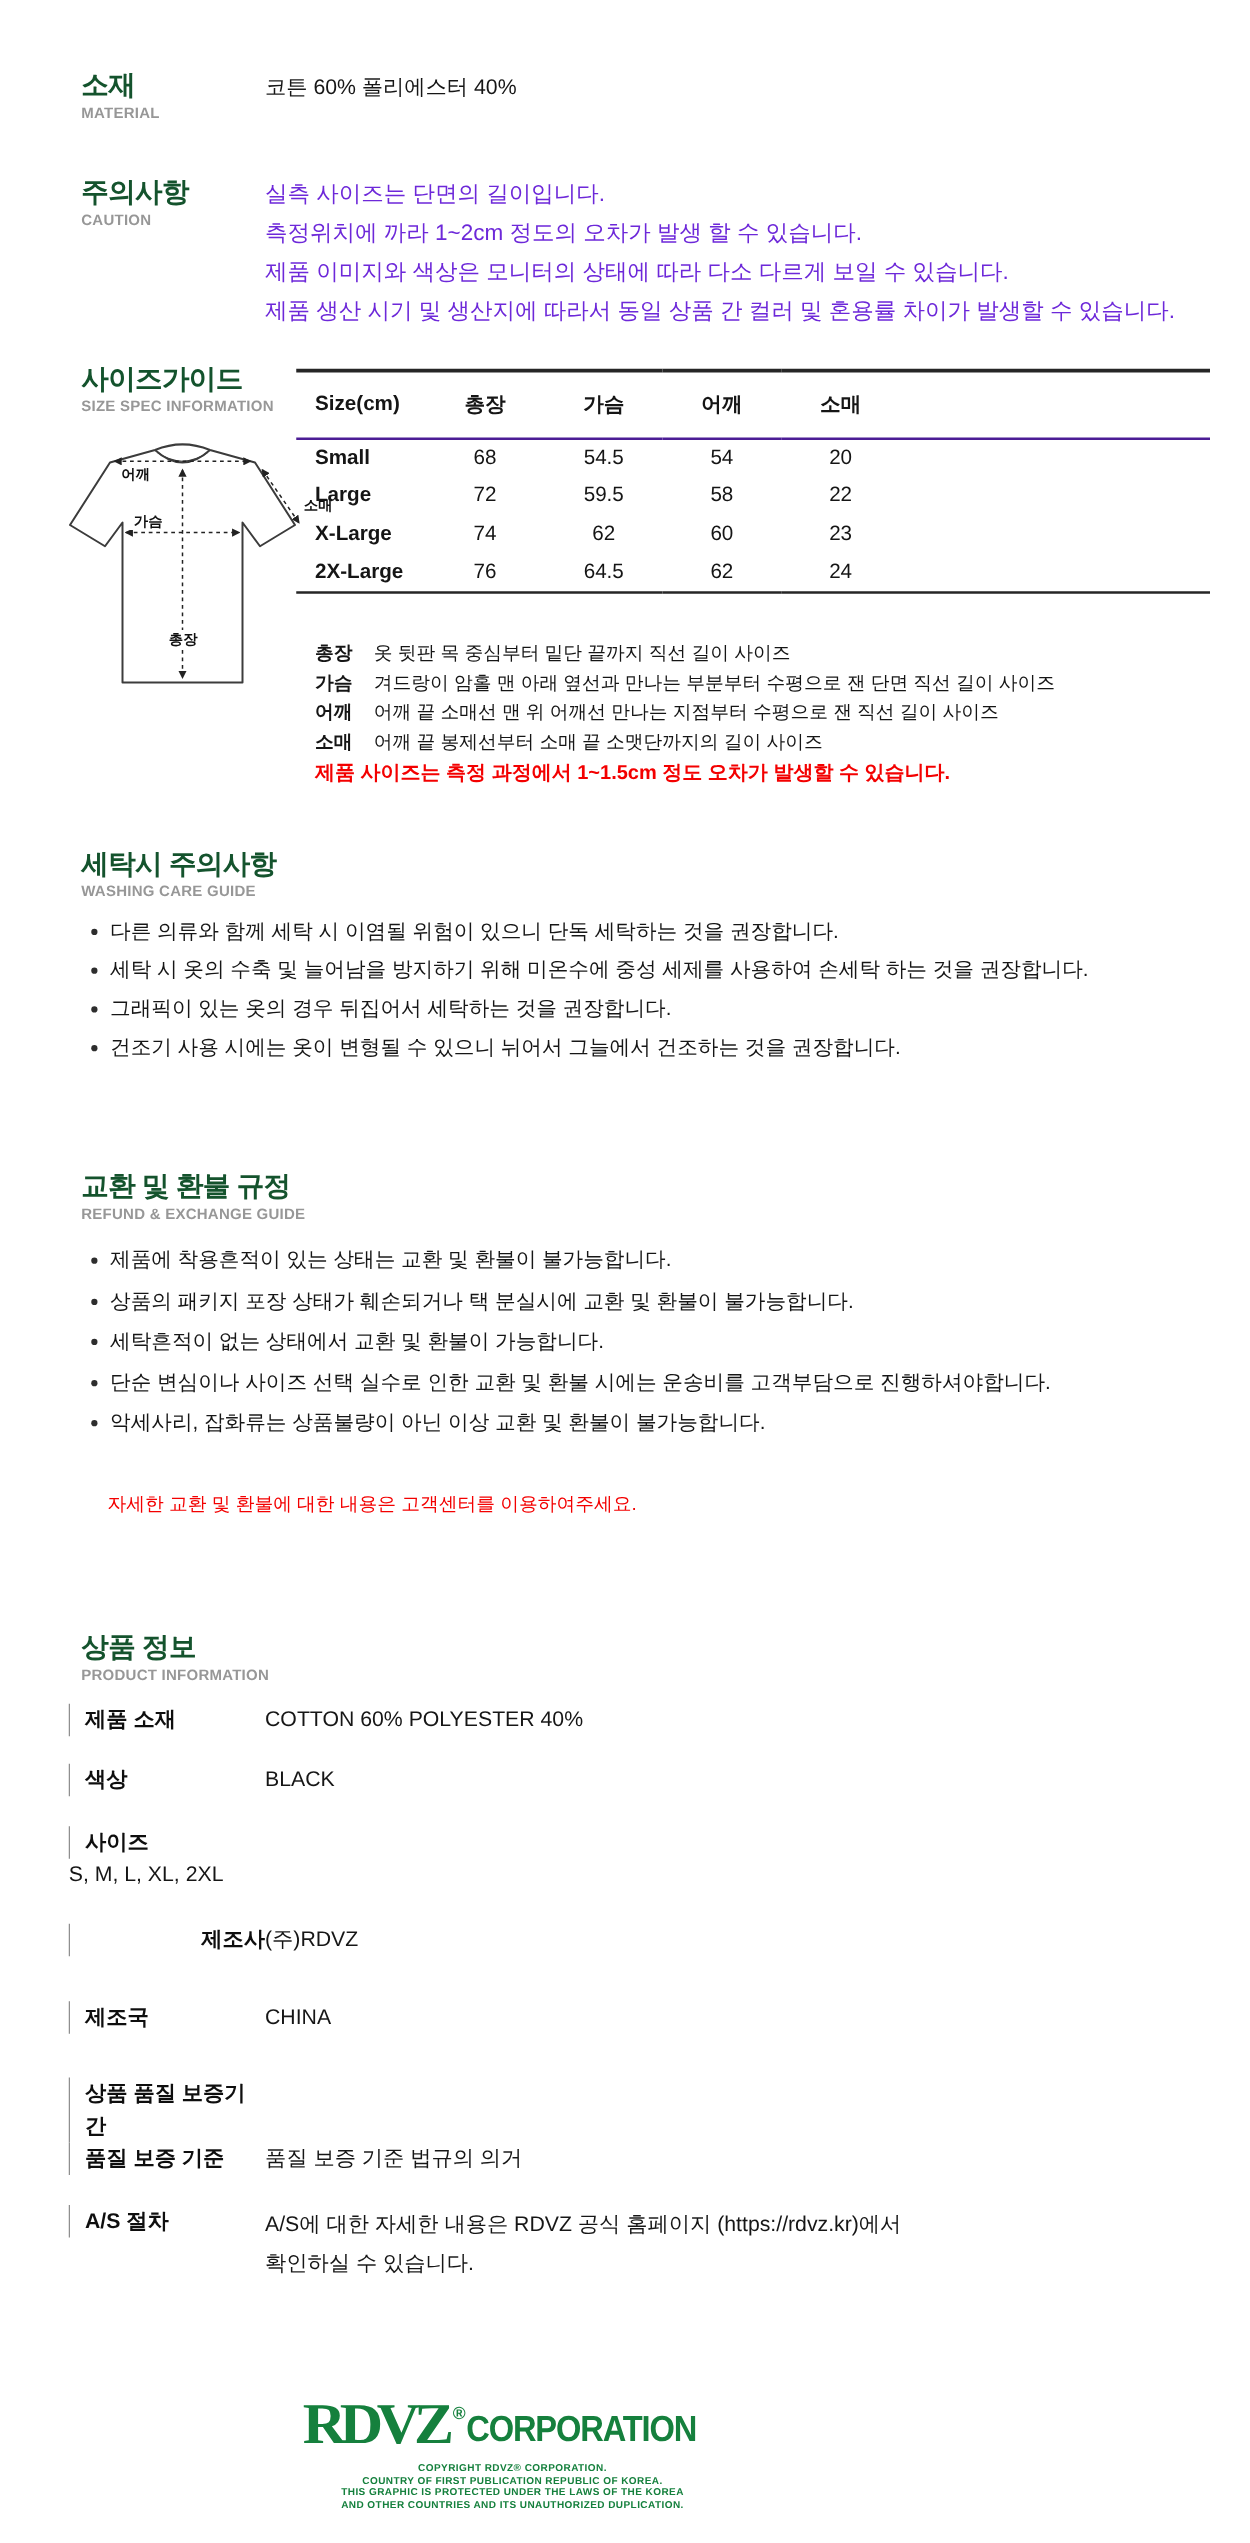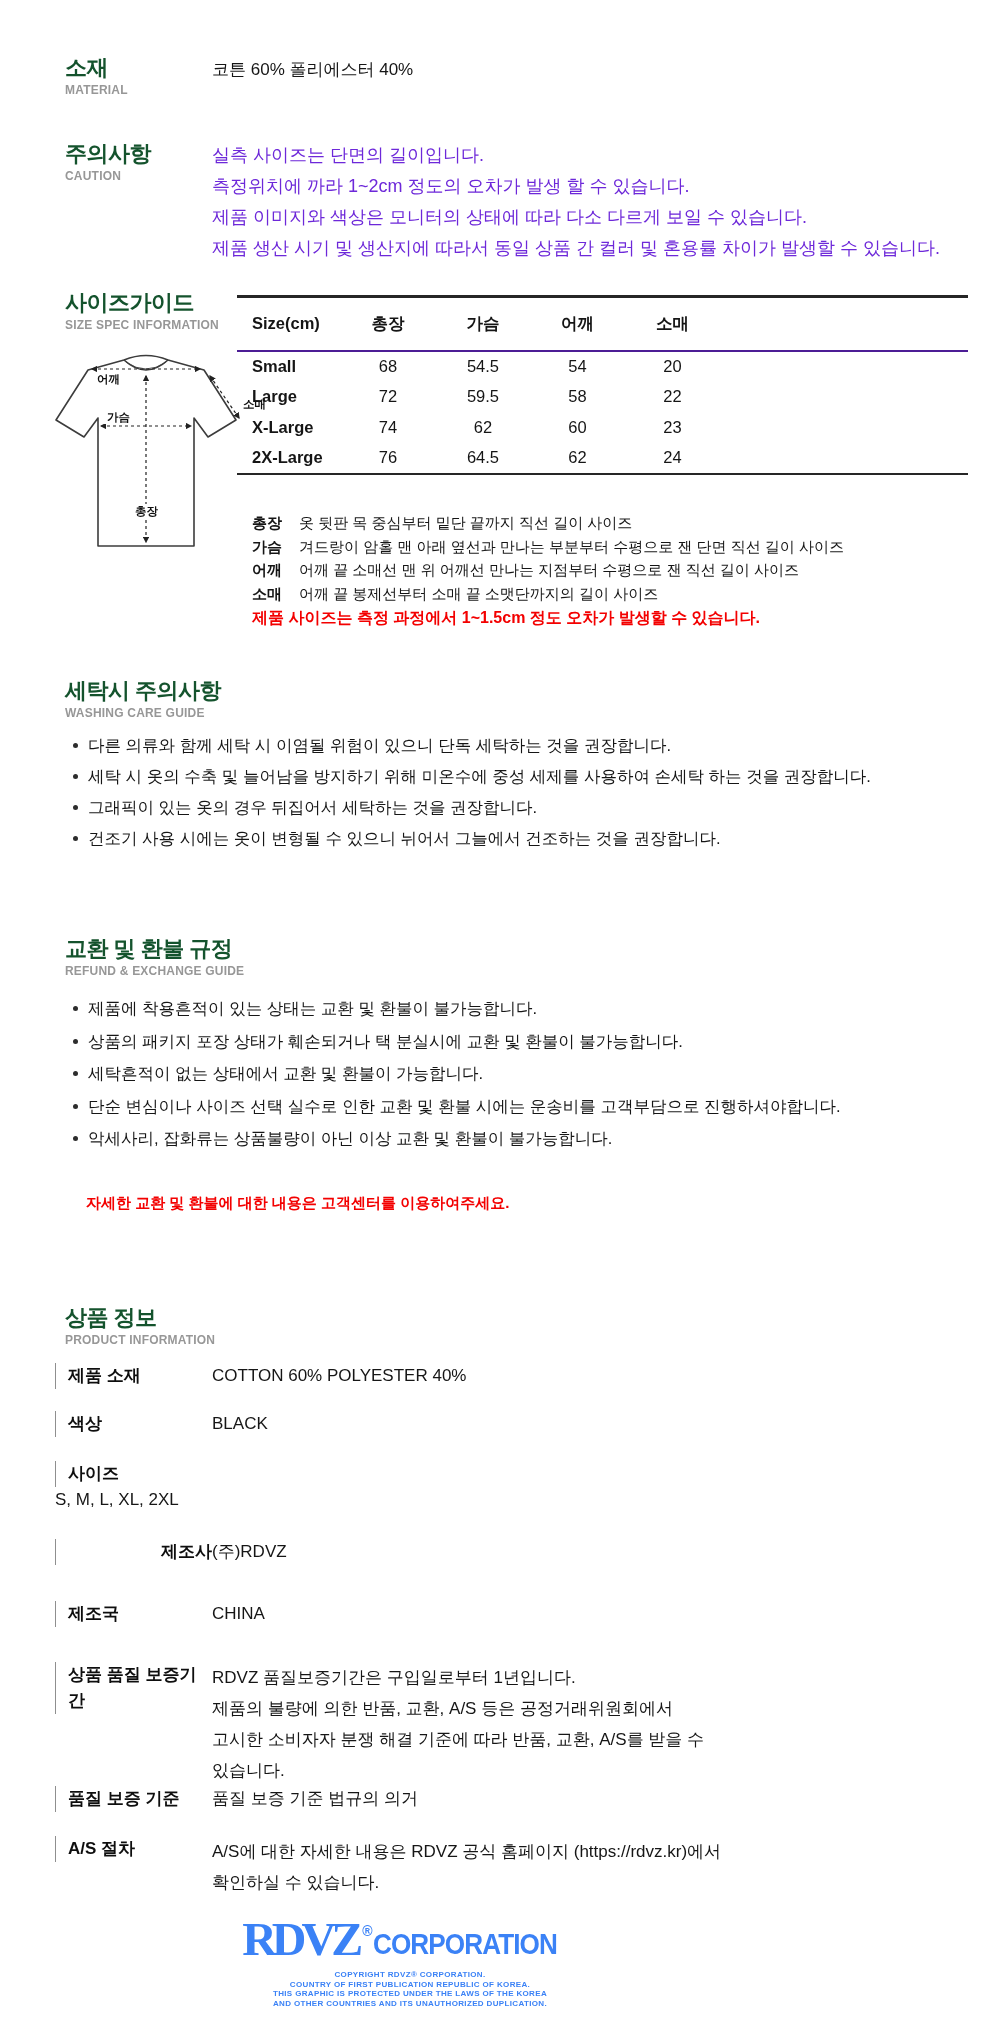--- a/index.html
+++ b/index.html
@@ -26,21 +26,21 @@
   .size-table th,.size-table td{padding:0;font-size:16.5px;text-align:center;color:#151515;}
   .size-table th{font-weight:700;}
   .size-table th.l,.size-table td.l{text-align:left;padding-left:15px;}
   .size-table td.l{font-weight:700;}
   .size-table td{font-weight:400;}
 
   .def-row{display:flex;line-height:23.5px;font-size:15px;color:#151515;}
   .def-term{width:47px;flex-shrink:0;font-weight:700;}
   .def-desc{font-weight:500;}
   .red-note-sm{font-size:16px;font-weight:700;color:#f30000;}
-  .red-note{font-size:15px;font-weight:700;color:#f30000;}
+  .red-note{font-size:15px;font-weight:400;color:#f30000;}
 
   
   ul.bullets{list-style:none;margin:0;padding:0;}
   ul.bullets li{position:relative;padding-left:18px;font-size:16.5px;font-weight:500;color:#161616;line-height:31px;}
   ul.bullets li::before{content:"";position:absolute;left:3px;top:13px;width:5px;height:5px;border-radius:50%;background:#2d2d2d;}
   ul.bullets.wide li{line-height:32.6px;}
   ul.bullets.wide li::before{top:14px;}
 
   
   .pi-rows{width:900px;}
@@ -52,21 +52,21 @@
   .pi-row.multi .pi-line{line-height:31px;}
   .pi-row:nth-child(1){margin-bottom:22px;}
   .pi-row:nth-child(2){margin-bottom:24px;}
   .pi-row:nth-child(3){margin-bottom:26px;flex-direction:column;}
   .pi-row:nth-child(4){margin-bottom:36px;text-align:right;}
   .pi-row:nth-child(5){margin-bottom:35px;}
   .pi-row:nth-child(6){margin-bottom:0px;}
   .pi-row:nth-child(7){margin-bottom:24px;}
 
   
-  .footer{position:absolute;left:0;top:1912px;width:820px;text-align:center;color:#3b82f6;}
+  .footer{position:absolute;left:0;top:1912px;width:820px;text-align:center;color:#15803d;}
   .logo-line{white-space:nowrap;}
   .logo-rdvz{font-family:"Liberation Serif","DejaVu Serif",serif;font-weight:700;font-size:48px;
              letter-spacing:-5px;display:inline-block;transform:scaleY(0.96);}
   .logo-reg{font-size:14px;font-weight:700;vertical-align:20px;margin-left:4px;letter-spacing:0;}
   .logo-corp{font-family:"Liberation Sans",sans-serif;font-weight:900;font-size:29px;letter-spacing:-1px;
              display:inline-block;transform:scaleX(0.9);transform-origin:left center;margin-left:1px;vertical-align:2px;}
   .copyright{margin-top:3px;font-size:8px;font-weight:700;line-height:9.5px;letter-spacing:0.35px;}
 
   .diagram-label{font-size:11.5px;font-weight:700;fill:#101010;}
 </style>
@@ -254,26 +254,20 @@
         </div>
       </div>
       <div class="pi-row">
         <div class="pi-label">제조국</div>
         <div class="pi-value">
           <div class="pi-line">CHINA</div>
         </div>
       </div>
       <div class="pi-row multi">
         <div class="pi-label">상품 품질 보증기간</div>
-        <div class="pi-value">
-          <div class="pi-line">RDVZ 품질보증기간은 구입일로부터 1년입니다.</div>
-          <div class="pi-line">제품의 불량에 의한 반품, 교환, A/S 등은 공정거래위원회에서</div>
-          <div class="pi-line">고시한 소비자자 분쟁 해결 기준에 따라 반품, 교환, A/S를 받을 수</div>
-          <div class="pi-line">있습니다.</div>
-        </div>
       </div>
       <div class="pi-row">
         <div class="pi-label">품질 보증 기준</div>
         <div class="pi-value">
           <div class="pi-line">품질 보증 기준 법규의 의거</div>
         </div>
       </div>
       <div class="pi-row multi">
         <div class="pi-label">A/S 절차</div>
         <div class="pi-value">

